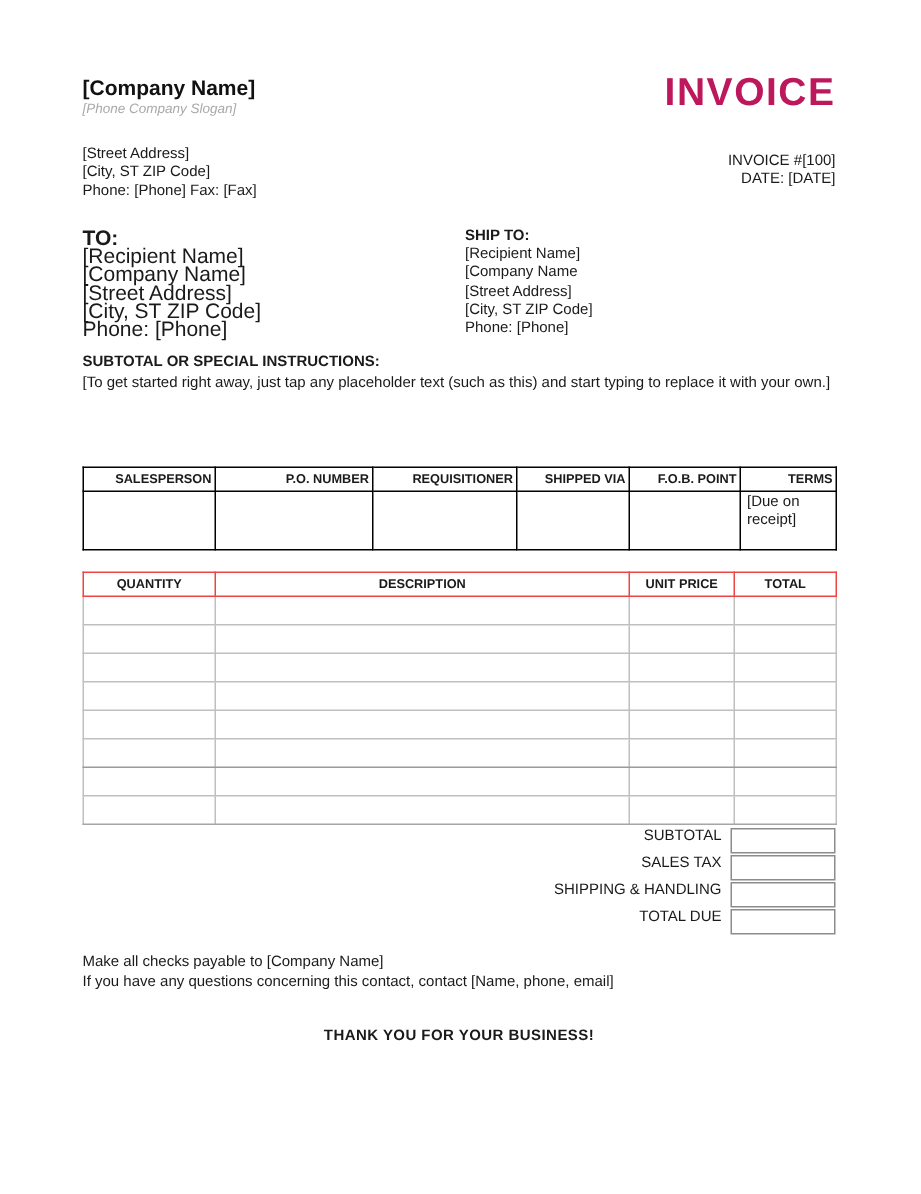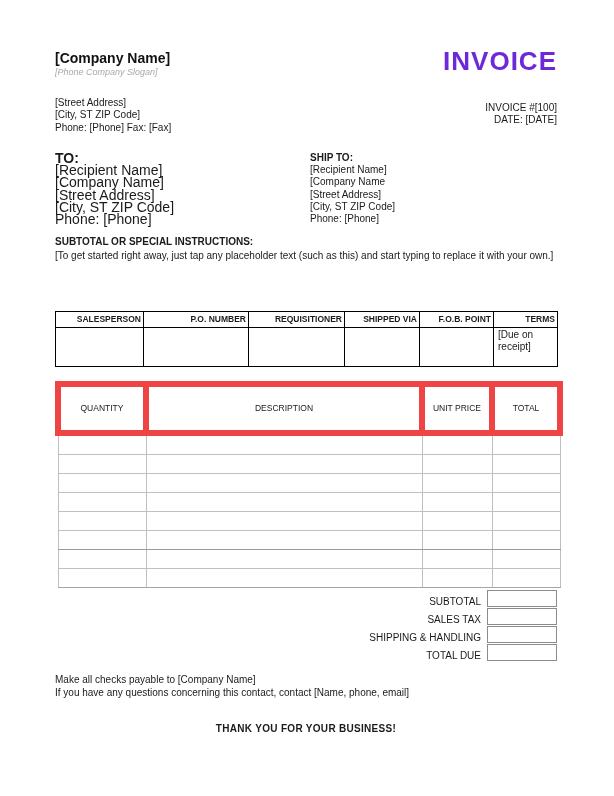--- a/index.html
+++ b/index.html
@@ -10,21 +10,21 @@
     font-family:"Liberation Sans","DejaVu Sans",sans-serif;
     color:#1a1a1a;
     overflow:hidden;
   }
   .content{padding:50px 57px 0 55px;}
 
   
   .hdr-row{display:flex;justify-content:space-between;align-items:flex-start;}
   .company-name{font-size:14px;font-weight:bold;line-height:16px;color:#111;}
   .company-slogan{font-size:9px;font-style:italic;color:#a9a9a9;margin-top:1px;line-height:11px;}
-  .invoice-title{font-size:26px;font-weight:bold;color:#6d28d9;letter-spacing:1px;line-height:26px;margin-top:-2px;}
+  .invoice-title{font-size:26px;font-weight:bold;color:#be185d;letter-spacing:1px;line-height:26px;margin-top:-2px;}
 
   
   .addr-row{display:flex;justify-content:space-between;margin-top:19px;}
   .addr-block{font-size:10px;line-height:12.3px;}
   .meta-block{font-size:10px;line-height:11.5px;text-align:right;margin-top:5px;}
 
   
   .to-row{display:flex;margin-top:18px;}
   .to-col{width:255px;font-size:14px;line-height:12.3px;}
   .shipto-col{flex:1;font-size:10px;line-height:12.3px;}
@@ -43,32 +43,32 @@
     height:15px;text-align:right;padding:0 2px;
   }
   .order-table td{
     border:1px solid #000;font-size:10px;line-height:12px;
     height:36px;vertical-align:top;text-align:left;padding:1px 4px;
   }
 
   
   .items-table{width:502px;margin-top:14px;}
   .items-table th{
-    border:6px solid #ef4444;font-size:8.5px;font-weight:normal;
-    height:15px;text-align:center;padding:14px 2px;
+    border:1px solid #ef4444;font-size:8.5px;font-weight:bold;
+    height:15px;text-align:center;padding:0 2px;
   }
   .items-table td{
     border:1px solid #bfbfbf;height:16px;padding:1px 4px;font-size:10px;
   }
   .items-table tr.sep td{border-bottom:1px solid #9a9a9a;}
   .items-table tr:last-child td{border-bottom:1px solid #a6a6a6;}
 
   
   .totals{margin-top:2px;}
-  .totals-row{display:flex;align-items:flex-end;margin-bottom:1px;height:17px;}
+  .totals-row{display:flex;align-items:flex-start;margin-bottom:1px;height:17px;}
   .totals-label{flex:1;text-align:right;font-size:10px;padding-right:6px;color:#1a1a1a;}
   .totals-box{width:68px;height:15px;border:1px solid #8c8c8c;background:#fff;}
 
   
   .footer{margin-top:12px;font-size:10px;line-height:13px;}
   .thanks{margin-top:24px;text-align:center;font-size:10px;font-weight:bold;letter-spacing:0.3px;}
 </style>
 </head>
 <body>
 

